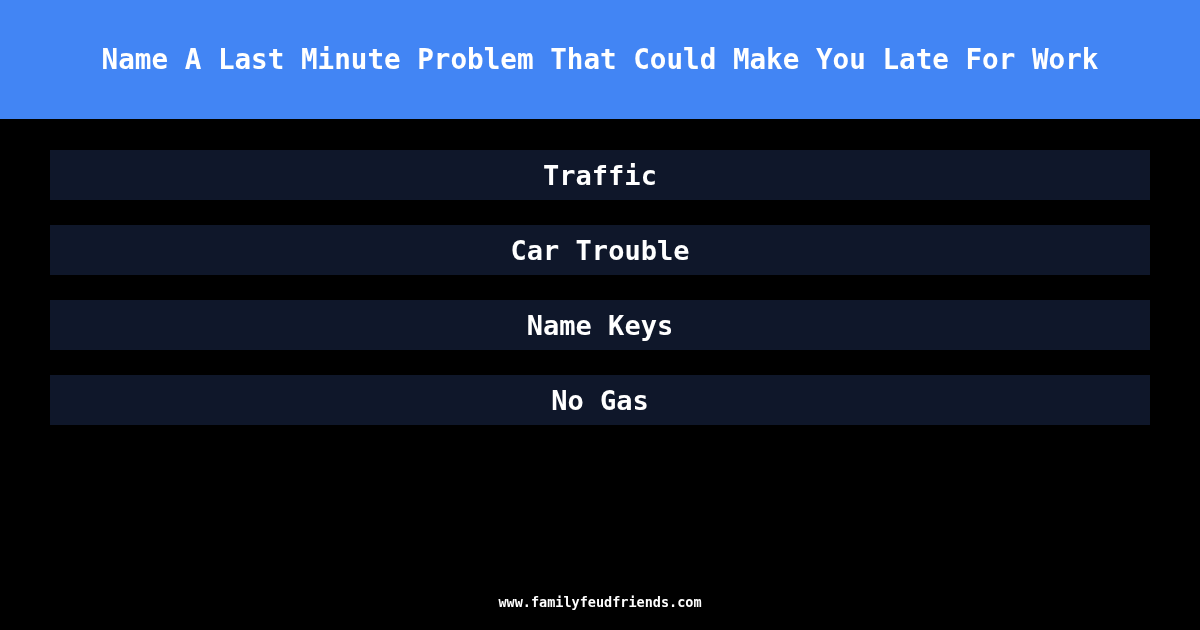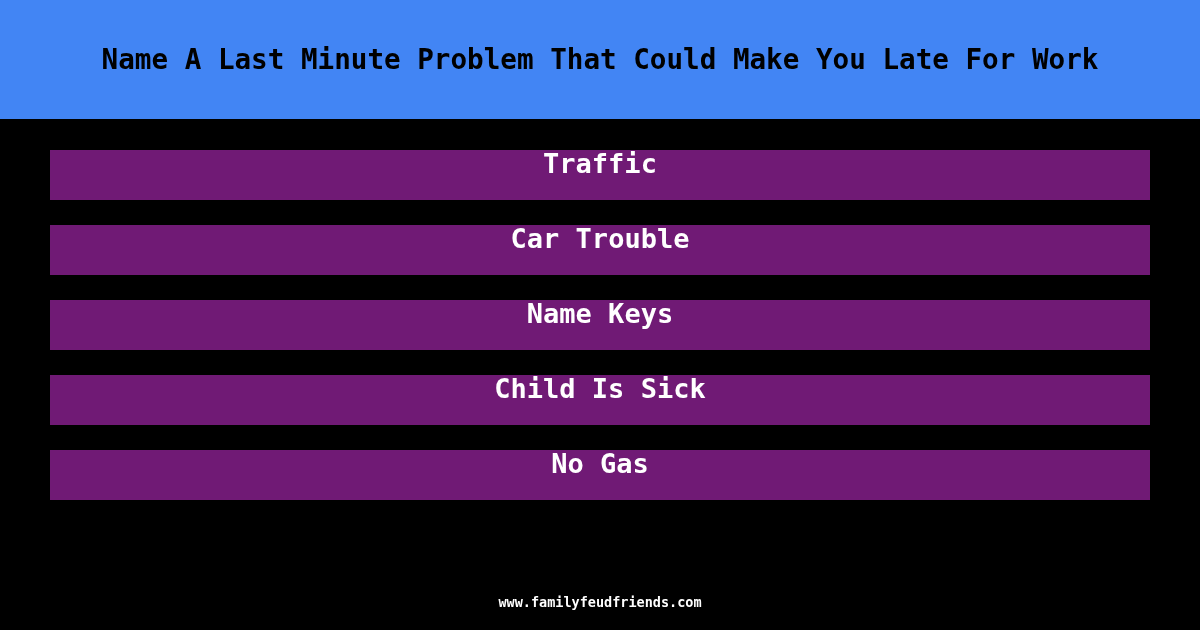--- a/index.html
+++ b/index.html
@@ -30,21 +30,21 @@
     width: 1200px;
     height: 119px;
     background: #4285f4;
     display: flex;
     align-items: center;
     justify-content: center;
     flex: 0 0 auto;
   }
 
   #question-title {
-    color: #000000;
+    color: #ffffff;
     font-family: "DejaVu Sans Mono", "Liberation Mono", monospace;
     font-size: 27.6px;
     font-weight: bold;
     letter-spacing: 0px;
     white-space: nowrap;
     line-height: 1;
     text-align: center;
   }
 
   
@@ -52,22 +52,23 @@
     flex: 1 1 auto;
     position: relative;
     padding-top: 31px;
     background: #000000;
   }
 
   .answer-row {
     width: 1100px;
     height: 50px;
     margin: 0 auto 25px auto;
-    background: #701a75;
+    background: #0f172a;
     display: flex;
+    align-items: center;
     justify-content: center;
   }
 
   .answer-text {
     color: #ffffff;
     font-family: "DejaVu Sans Mono", "Liberation Mono", monospace;
     font-size: 27px;
     font-weight: bold;
     line-height: 1;
     white-space: nowrap;
@@ -110,23 +111,20 @@
     </div>
 
     <div class="answer-row">
       <span class="answer-text">Car Trouble</span>
     </div>
 
     <div class="answer-row">
       <span class="answer-text">Name Keys</span>
     </div>
 
-    <div class="answer-row">
-      <span class="answer-text">Child Is Sick</span>
-    </div>
 
     <div class="answer-row">
       <span class="answer-text">No Gas</span>
     </div>
 
 
   </div>
 
   <div id="site-footer">
     <span id="footer-url">www.familyfeudfriends.com</span>

